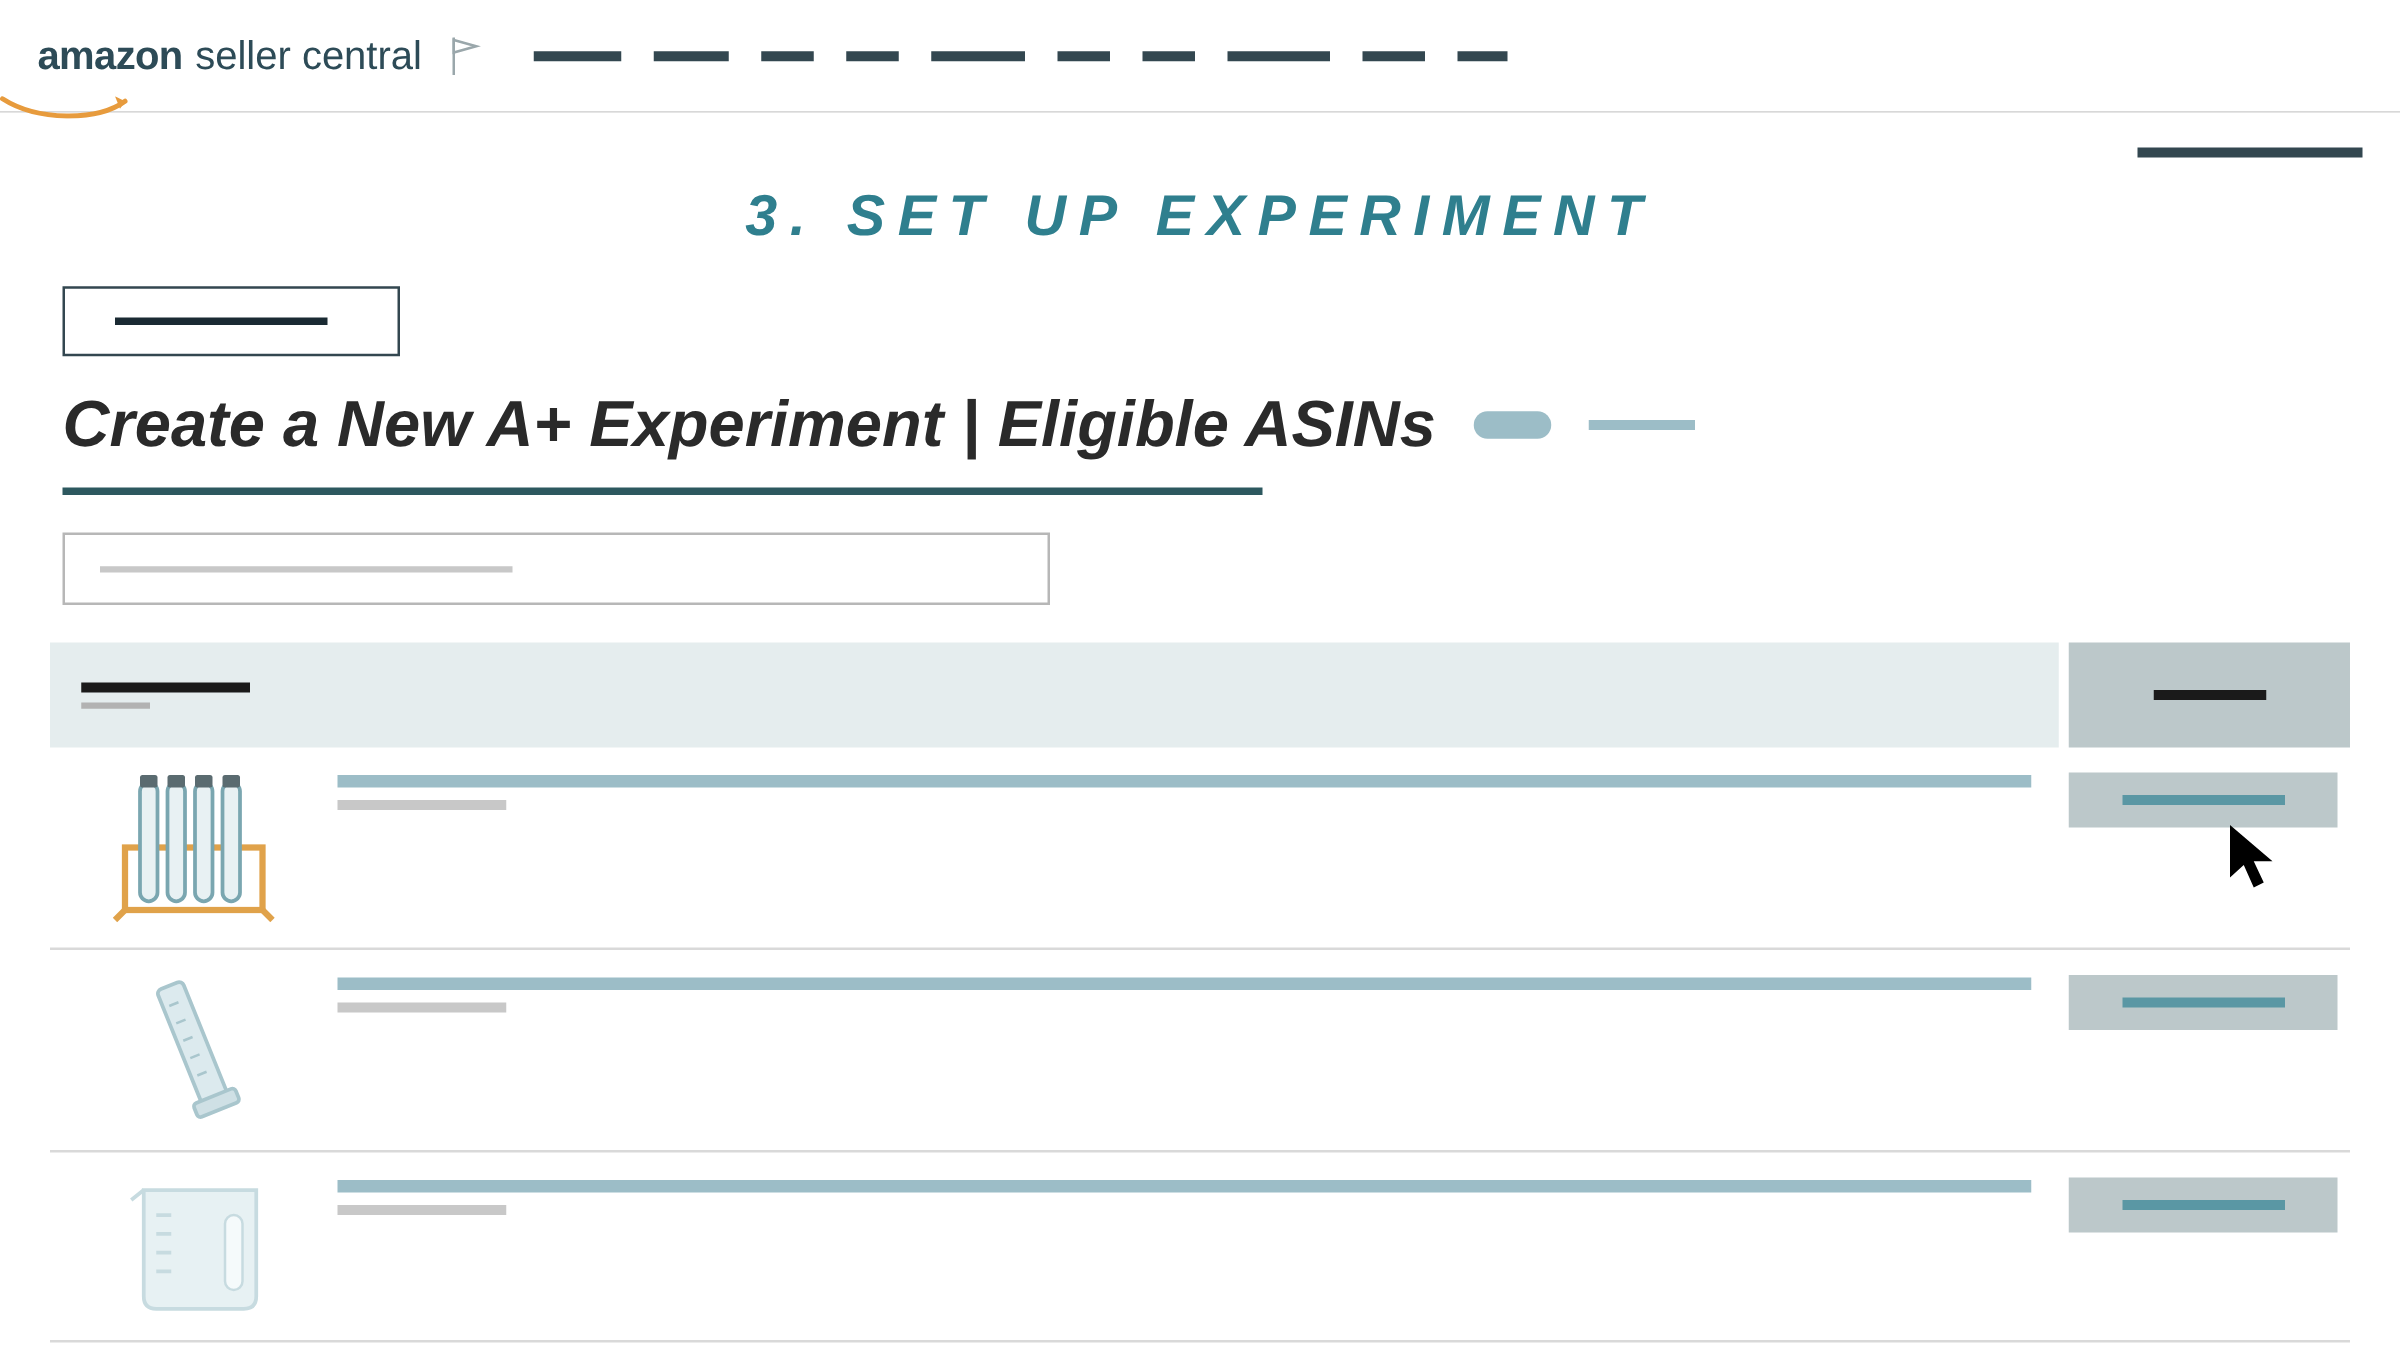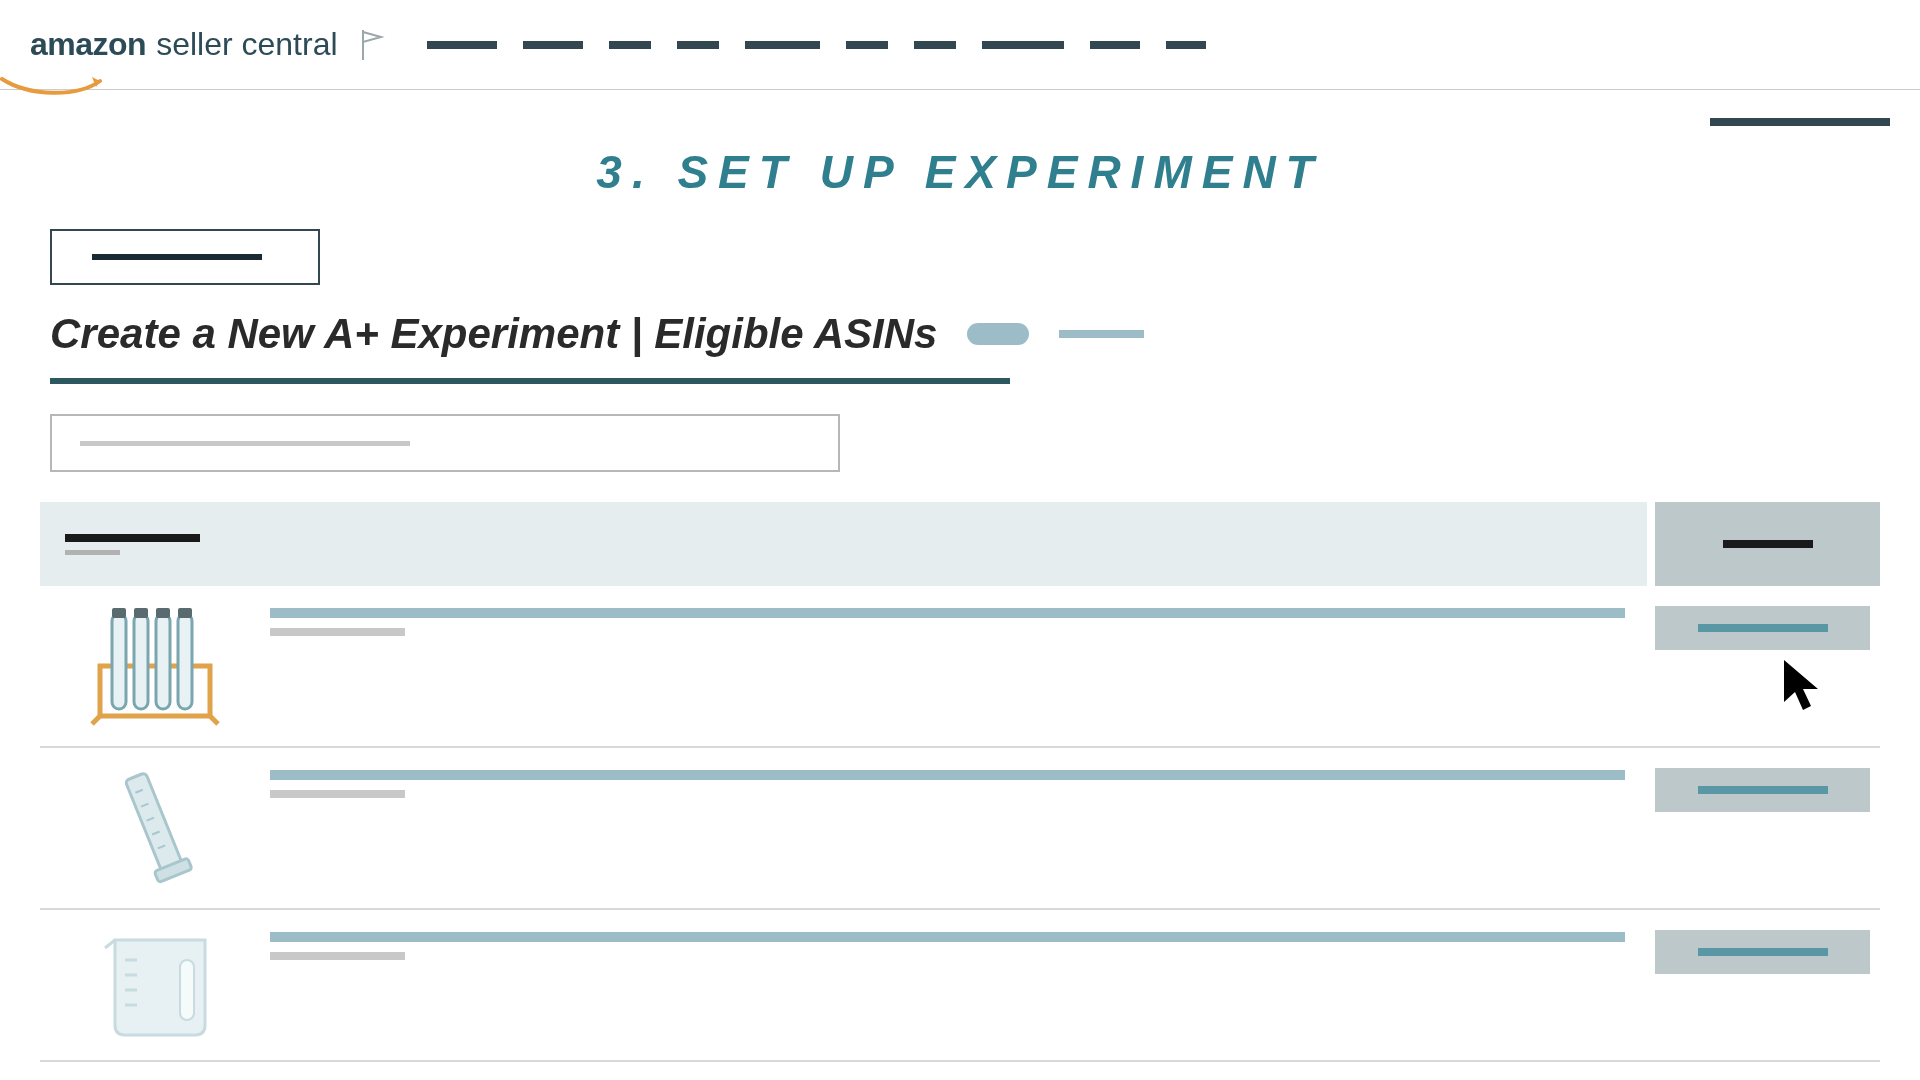--- a/index.html
+++ b/index.html
@@ -87,21 +87,21 @@
   .small-box-inner {
     width: 170px; height: 6px; background: #1a2a33;
   }
   .page-heading-row {
     display: flex;
     align-items: center;
     gap: 30px;
     padding: 0 10px;
   }
   .page-heading {
-    font-size: 42px;
+    font-size: 52px;
     font-weight: 700;
     color: #2a2a2a;
   }
   .pill {
     width: 62px; height: 22px; border-radius: 11px; background: #9cbdc7;
   }
   .pill-line {
     width: 85px; height: 8px; background: #9cbdc7;
   }
   .heading-underline {

